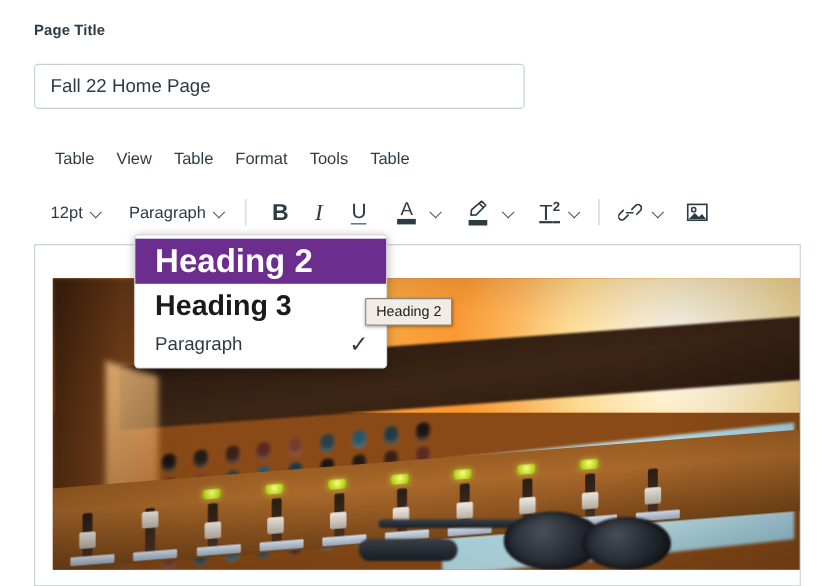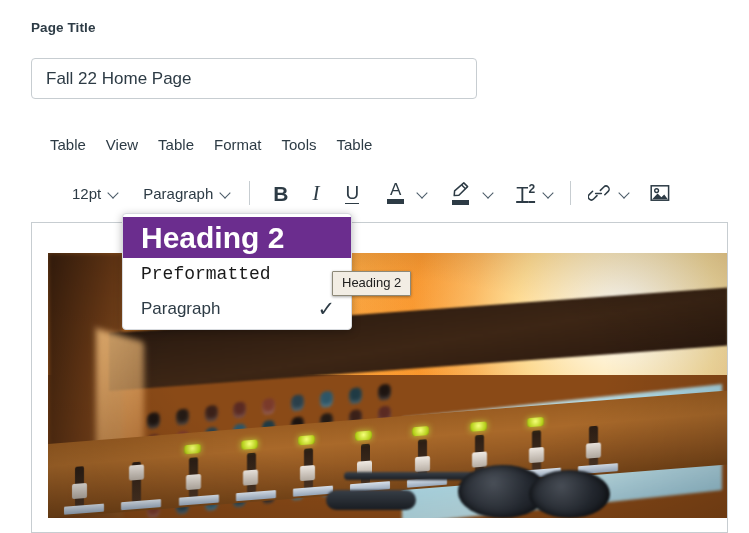--- a/index.html
+++ b/index.html
@@ -65,21 +65,20 @@
   }
 
   
   .toolbar {
     position: absolute;
     left: 40px;
     top: 178px;
     display: flex;
     align-items: center;
     height: 30px;
-    margin-left: 26px;
   }
   .tb-btn {
     display: flex;
     align-items: center;
     height: 28px;
     padding: 0 6px;
     cursor: pointer;
     color: #2D3B45;
     white-space: nowrap;
   }
@@ -571,21 +570,21 @@
 
     <div class="ph-layer ph-vignette"></div>
   </div>
 </div>
 
 <div class="format-menu" id="formatMenu">
     <div class="fm-item selected" style="background: rgb(107, 45, 142);">
       <span class="fm-h2">Heading 2</span>
     </div>
     <div class="fm-item">
-      <span class="fm-pre">Preformatted</span>
+      <span class="fm-h3">Heading 3</span>
     </div>
     <div class="fm-item">
       <span class="fm-p">Paragraph</span>
       <span class="fm-check">✓</span>
     </div>
   </div>
 
 <div class="tooltip">Heading 2</div>
 
 </body></html>

